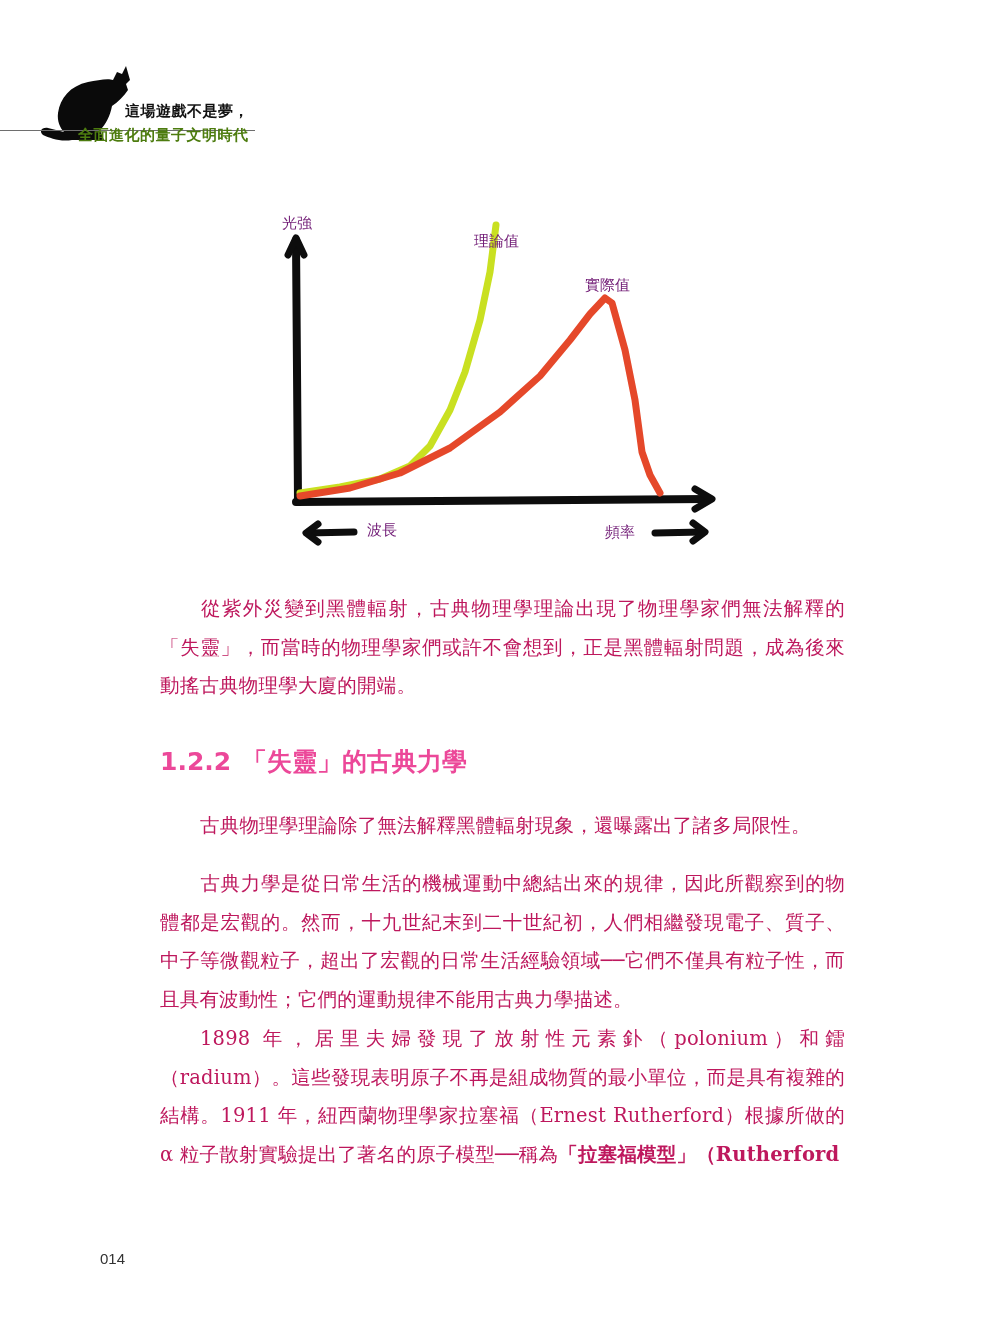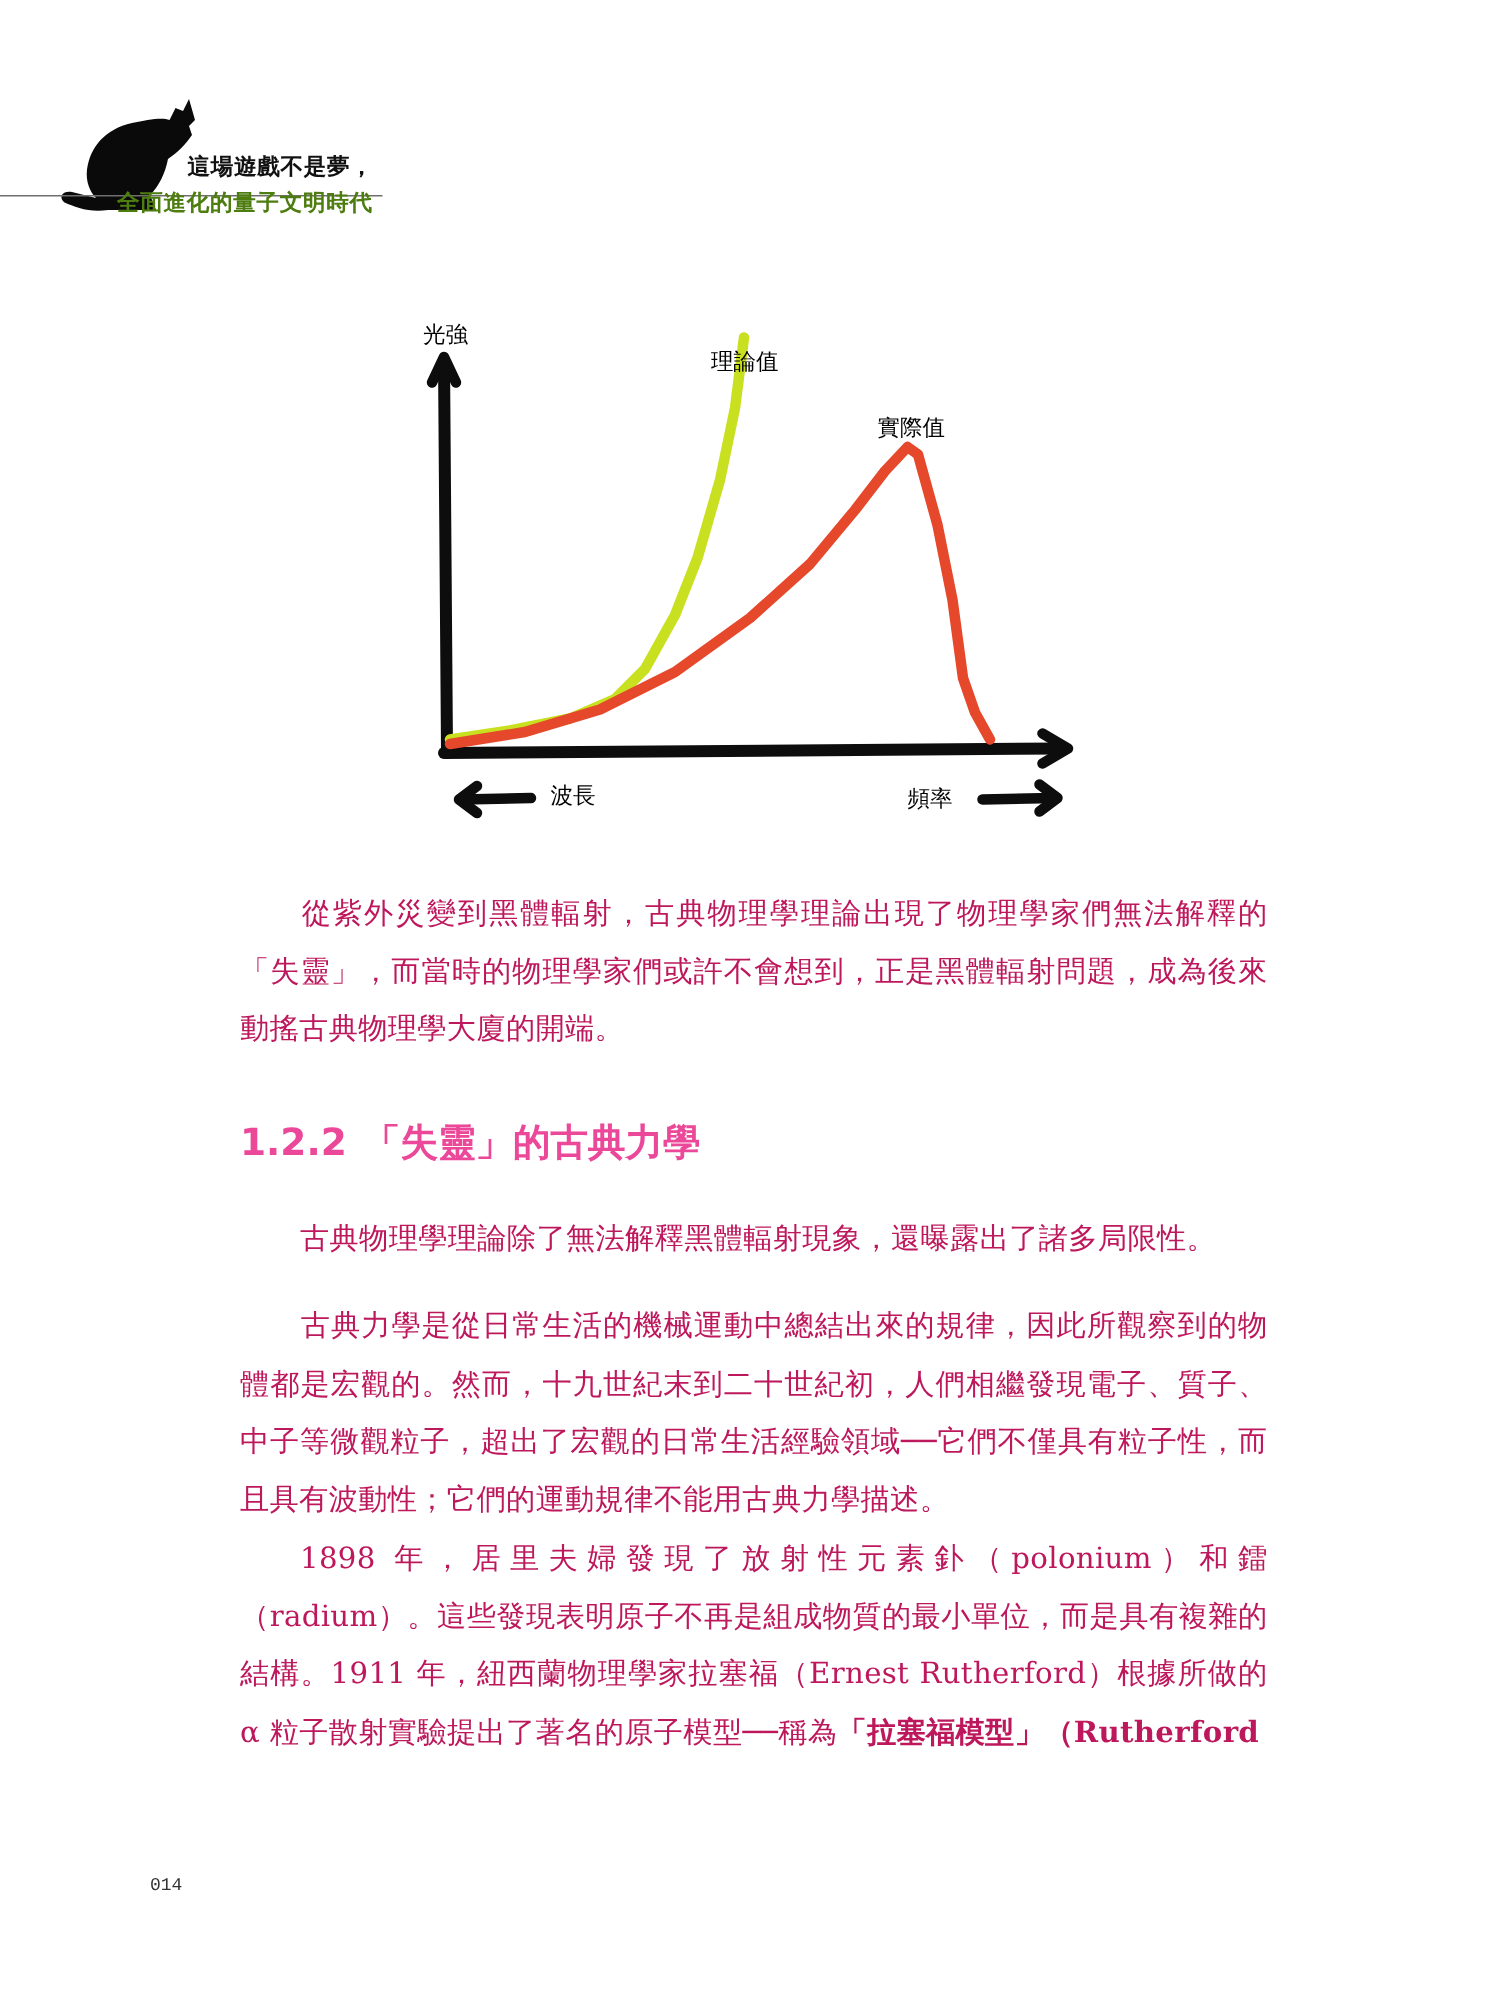--- a/index.html
+++ b/index.html
@@ -12,34 +12,34 @@
     .header-rule { position: absolute; left: 0; top: 80px; width: 255px; height: 1px; background: #6e6e6e; }
     .header-line1 { position: absolute; left: 125px; top: 52px; font-family: "DejaVu Sans", "Liberation Sans", sans-serif;
                     font-size: 15px; font-weight: bold; letter-spacing: 0.5px; color: #111; white-space: nowrap; }
     .header-line2 { position: absolute; left: 78px; top: 76px; font-family: "DejaVu Sans", "Liberation Sans", sans-serif;
                     font-size: 15px; font-weight: bold; letter-spacing: 0.5px; color: #4d7c0f; white-space: nowrap; }
 
     
     .figure { position: absolute; left: 270px; top: 200px; width: 460px; height: 360px; }
     .figure svg { position: absolute; left: 0; top: 0; }
     .fig-label { position: absolute; font-family: "DejaVu Sans", "Liberation Sans", sans-serif;
-                 font-size: 15px; color: #000000; white-space: nowrap; }
+                 font-size: 15px; color: #701a75; white-space: nowrap; }
 
     
     .para { position: absolute; left: 160px; width: 685px; font-size: 19.5px; line-height: 38.5px;
             text-align: justify; color: #be185d; letter-spacing: 0.2px; }
     .para .indent { display: inline-block; width: 40px; }
     .para strong { font-weight: bold; }
 
     .section-heading { position: absolute; left: 160px; top: 745px; font-family: "DejaVu Sans", "Liberation Sans", sans-serif;
                        font-size: 25px; font-weight: bold; color: #ec4899; white-space: nowrap; }
     .section-heading .num { display: inline-block; width: 82px; }
 
-    .page-number { position: absolute; left: 100px; top: 1250px; font-family: Liberation Mono, monospace;
-                   font-size: 12px; color: #333; }
+    .page-number { position: absolute; left: 100px; top: 1250px; font-family: Liberation Sans, sans-serif;
+                   font-size: 15px; color: #333; }
   </style>
 </head>
 <body>
 
 <div class="running-header">
   <svg class="cat-icon" width="95" height="88" viewBox="0 0 95 88">
     <path d="M88 8 L84 16 L79 14 L75 22 C70 20 60 22 50 24 C32 28 22 40 20 55 C19 63 22 70 26 74 L10 70 C3 69 1 74 5 77 C12 80 22 84 34 82 L66 82 L62 72 C68 66 72 58 74 48 C80 44 86 38 90 32 L88 26 L92 22 Z" fill="#0a0a0a"></path>
   </svg>
   <div class="header-rule"></div>
   <div class="header-line1">這場遊戲不是夢，</div>

